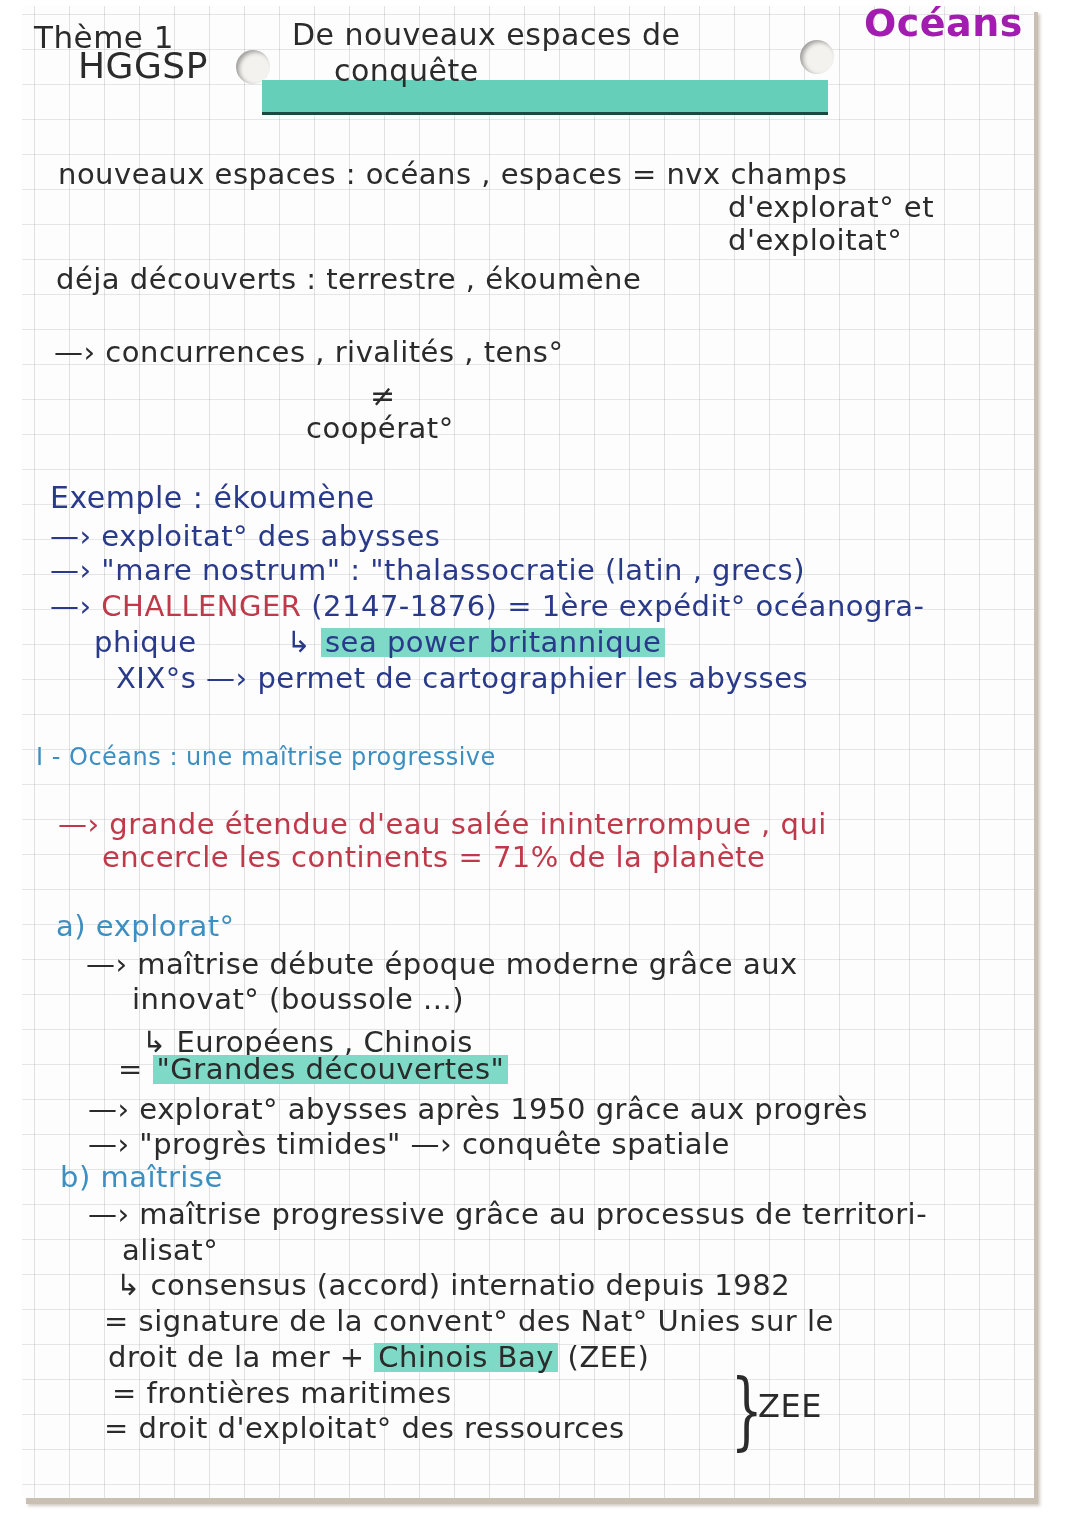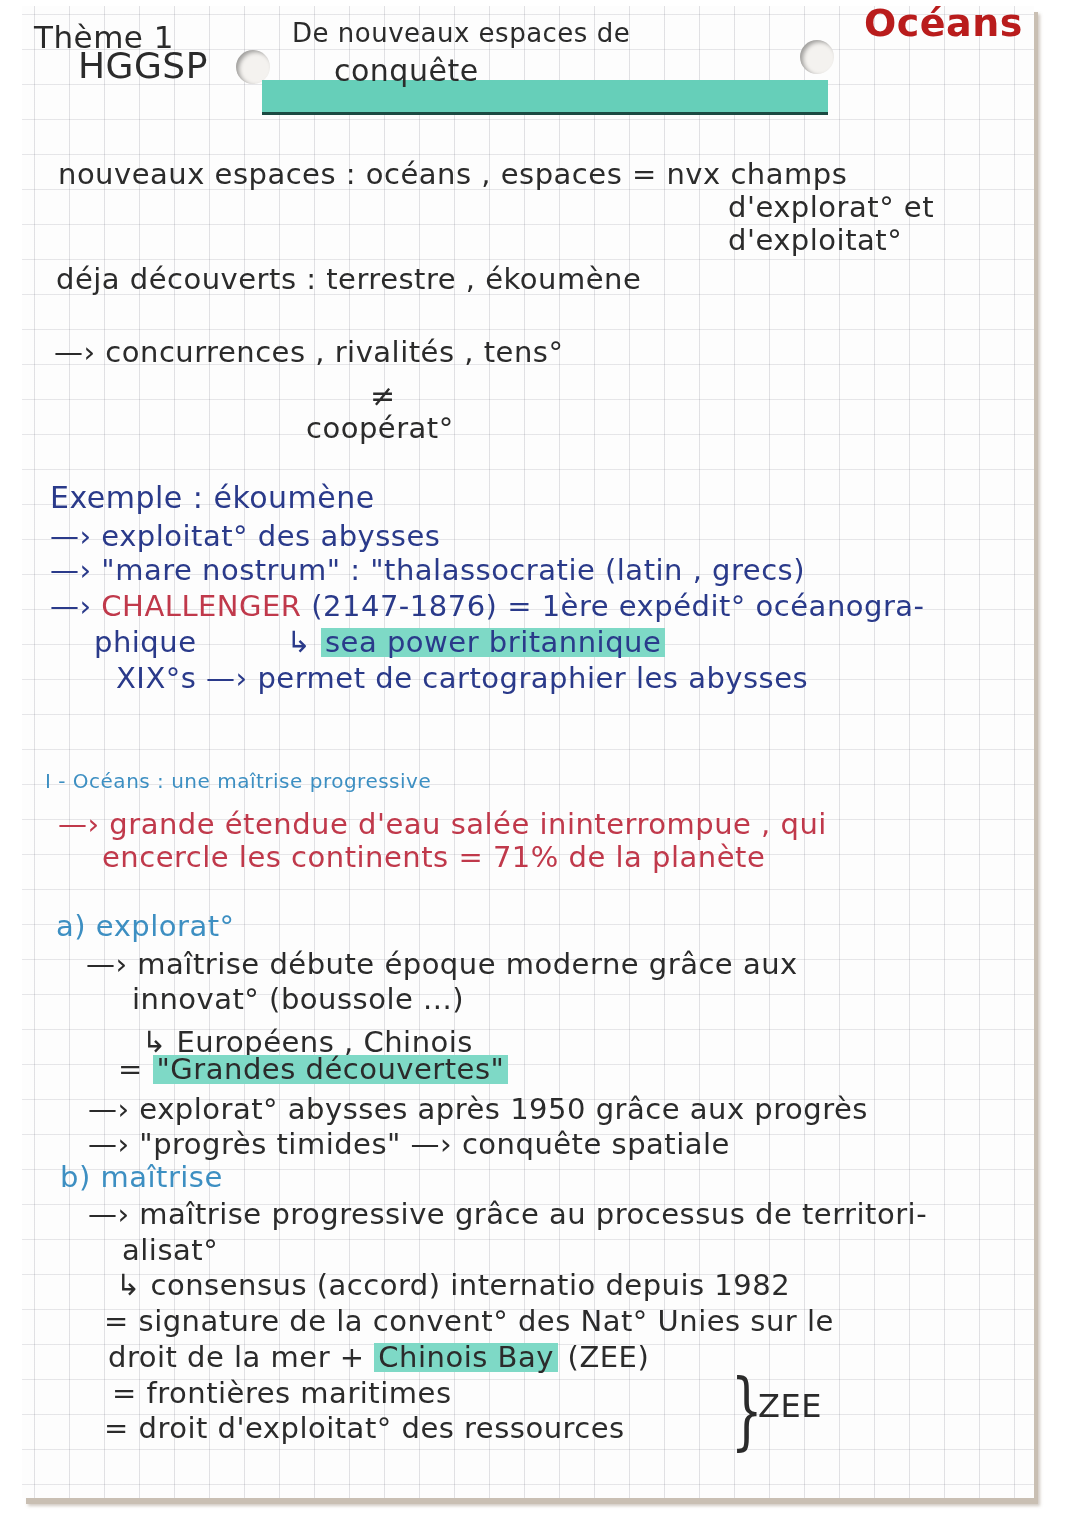--- a/index.html
+++ b/index.html
@@ -41,21 +41,21 @@
       white-space: nowrap;
       font-family: "DejaVu Sans", sans-serif;
       font-size: 29px;
       letter-spacing: 0.5px;
       color: #2b2b2b;
       line-height: 1;
     }
     .ink-blue { color: #2a3a8a; }
     .ink-red { color: #c0394b; }
     .ink-cyan { color: #3d8fc2; }
-    .ink-teal-title { color: #b91c1c; font-weight: bold; font-size: 38px; }
+    .ink-teal-title { color: #a21caf; font-weight: bold; font-size: 38px; }
     .hl {
       background: linear-gradient(to bottom, transparent 8%, #7ed9c6 8%, #7ed9c6 94%, transparent 94%);
       padding: 0 4px;
     }
     .title-bar {
       position: absolute;
       left: 262px;
       top: 80px;
       width: 566px;
       height: 32px;
@@ -81,21 +81,21 @@
 
 <div class="paper"></div>
 
 <div class="hole" style="left:236px; top:50px;"></div>
 <div class="hole" style="left:800px; top:40px;"></div>
 
 <div class="line" style="left:34px; top:22px; font-size:31px;">Thème 1</div>
 <div class="line" style="left:78px; top:48px; font-size:36px;">HGGSP</div>
 
 <div class="title-bar"></div>
-<div class="line" style="left:292px; top:20px; font-size:26px;">De nouveaux espaces de</div>
+<div class="line" style="left:292px; top:20px; font-size:30px;">De nouveaux espaces de</div>
 <div class="line" style="left:334px; top:56px; font-size:30px;">conquête</div>
 
 <div class="line ink-teal-title" style="left:864px; top:4px;">Océans</div>
 
 <div class="line" style="left:58px; top:160px;">nouveaux espaces : océans , espaces = nvx champs</div>
 <div class="line" style="left:728px; top:193px;">d'explorat° et</div>
 <div class="line" style="left:728px; top:226px;">d'exploitat°</div>
 <div class="line" style="left:56px; top:265px;">déja découverts : terrestre , ékoumène</div>
 <div class="line" style="left:54px; top:338px;">—› concurrences , rivalités , tens°</div>
 <div class="neq" style="left:370px; top:378px;">≠</div>
@@ -105,21 +105,21 @@
 <div class="line ink-blue" style="left:50px; top:522px;">—› exploitat° des abysses</div>
 <div class="line ink-blue" style="left:50px; top:556px;">—› "mare nostrum" : "thalassocratie (latin , grecs)</div>
 <div class="line ink-blue" style="left:50px; top:592px;">
   <span>—› </span><span class="ink-red">CHALLENGER</span><span> (2147-1876) = 1ère expédit° océanogra-</span>
 </div>
 <div class="line ink-blue" style="left:94px; top:628px;">
   <span>phique</span><span style="display:inline-block; width:90px;"></span><span>↳ </span><span class="hl">sea power britannique</span>
 </div>
 <div class="line ink-blue" style="left:116px; top:664px;">XIX°s —› permet de cartographier les abysses</div>
 
-<div class="line ink-cyan" style="left:36px; top:771px; font-size:20px;padding-left:9px;">I - Océans : une maîtrise progressive</div>
+<div class="line ink-cyan" style="left:36px; top:745px; font-size:24px;">I - Océans : une maîtrise progressive</div>
 <div class="line ink-red" style="left:58px; top:810px;">—› grande étendue d'eau salée ininterrompue , qui</div>
 <div class="line ink-red" style="left:102px; top:843px;">encercle les continents = 71% de la planète</div>
 
 <div class="line ink-cyan" style="left:56px; top:912px;">a) explorat°</div>
 <div class="line" style="left:86px; top:950px;">—› maîtrise débute époque moderne grâce aux</div>
 <div class="line" style="left:132px; top:985px;">innovat° (boussole ...)</div>
 <div class="line" style="left:142px; top:1020px;margin-top:8px;">↳ Européens , Chinois</div>
 <div class="line" style="left:118px; top:1055px;">
   <span>= </span><span class="hl">"Grandes découvertes"</span>
 </div>

